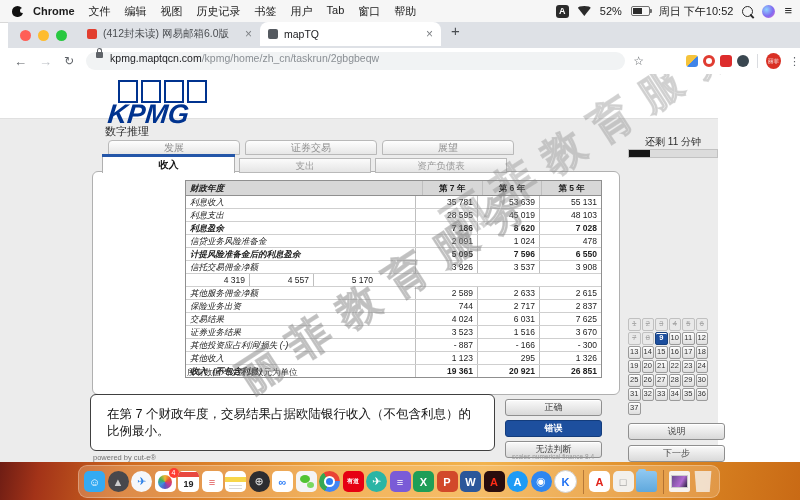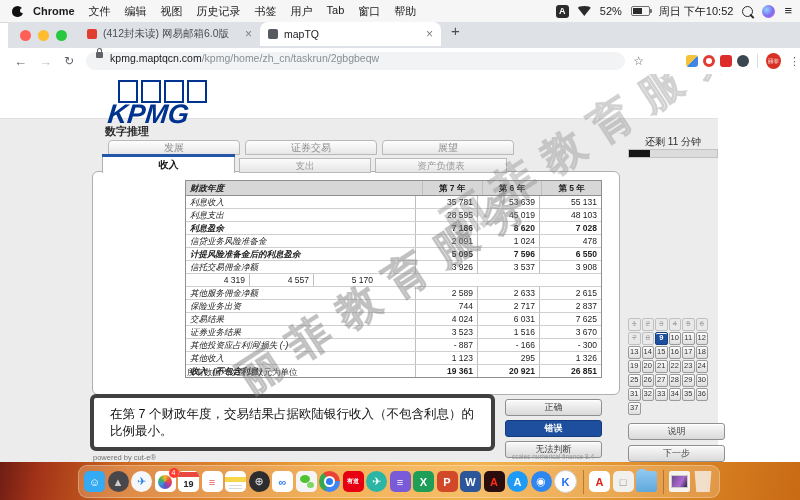--- a/index.html
+++ b/index.html
@@ -57,21 +57,21 @@
   .avatar{width:16px;height:16px;border-radius:50%;background:#d93025;color:#fff;font-size:5.5px;display:flex;
     align-items:center;justify-content:center;margin-left:8px;}
   .kebab{color:#5f6368;font-size:11px;margin-left:8px;letter-spacing:0;}
   
   #page{position:absolute;top:74px;left:0;width:800px;height:388px;background:#fff;overflow:hidden;}
   #graywrap{position:absolute;left:0;top:44px;width:718px;bottom:0;background:#ececec;border-top:1px solid #e0e0e0;}
   #kpmglogo{position:absolute;left:108px;top:6px;}
   .krects{display:flex;gap:3px;margin-left:10px;}
   .krects span{width:16px;height:19px;border:2px solid #00338f;background:#fff;display:inline-block;}
   .ktext{font-size:27px;font-weight:bold;font-style:italic;color:#00338f;letter-spacing:0;line-height:22px;transform:skewX(-6deg);}
-  #sectlabel{position:absolute;left:105px;top:50px;font-size:11px;font-weight:bold;color:#2b2b2b;}
+  #sectlabel{position:absolute;left:105px;top:50px;font-size:11px;font-weight:normal;color:#2b2b2b;}
   
   #toptabs{position:absolute;left:108px;top:66px;display:flex;gap:5px;}
   .wtab{width:130px;height:13px;background:linear-gradient(#fefefe,#e7e7e7);border:1px solid #b9b9b9;border-radius:4px 4px 0 0;
     font-size:10px;color:#8f8f8f;text-align:center;line-height:13px;}
   #bluebar{position:absolute;left:102px;top:80px;width:133px;height:3px;background:#2456a8;z-index:3;}
   #subtabs{position:absolute;left:102px;top:83px;display:flex;gap:4px;z-index:2;}
   .stab{width:130px;height:13px;background:linear-gradient(#fbfbfb,#e5e5e5);border:1px solid #b9b9b9;border-radius:0 0 0 0;
     font-size:9.5px;color:#9a9a9a;text-align:center;line-height:13px;margin-top:1px;}
   .stab.active{width:131px;height:16px;background:#fff;border:1px solid #b0b0b0;border-top:none;border-bottom:none;
     color:#111;font-weight:bold;line-height:15px;margin-top:0;font-size:10px;}
@@ -82,21 +82,21 @@
   .tr{display:flex;height:12px;border-bottom:1px solid #cfcfcf;}
   .tr:last-child{border-bottom:none;}
   .tr.bold{font-weight:bold;}
   .tdl{width:233px;padding-left:4px;line-height:12px;border-right:1px solid #bfbfbf;white-space:nowrap;overflow:hidden;font-style:italic;}
   .throw .tdl{line-height:14px;}
   .tdn{width:59px;text-align:right;padding-right:4px;line-height:12px;border-right:1px solid #bfbfbf;}
   .throw .tdn{line-height:14px;text-align:center;padding-right:0;}
   .tdn:last-child{border-right:none;}
   #footnote{position:absolute;left:187px;top:293px;font-size:8.5px;color:#333;z-index:2;}
   
-  #qbox{position:absolute;left:90px;top:320px;width:405px;height:57px;background:#fff;border:4px solid #404040;border-radius:6px;
+  #qbox{position:absolute;left:90px;top:320px;width:405px;height:57px;background:#fff;border:1px solid #404040;border-radius:6px;
     display:flex;align-items:center;padding:0 16px;box-sizing:border-box;font-size:12.5px;color:#111;z-index:2;}
   #answers{position:absolute;left:505px;top:325px;width:97px;display:flex;flex-direction:column;gap:4px;z-index:2;}
   .btn{height:15px;background:linear-gradient(#fafafa,#d9d9d9);border:1px solid #8f8f8f;border-radius:3px;
     font-size:9px;color:#444;text-align:center;line-height:15px;box-shadow:inset 0 1px 0 #fff;}
   .btn.selected{background:#1d4f9e;border-color:#133c7c;color:#fff;box-shadow:none;font-weight:bold;}
   #poweredby{position:absolute;left:93px;top:379px;font-size:7.5px;color:#707070;z-index:2;}
   #scalesnote{position:absolute;left:503px;top:379px;width:100px;text-align:center;font-size:6.5px;color:#9a9a9a;z-index:2;}
   
   #timerlabel{position:absolute;left:628px;top:61px;width:90px;text-align:center;font-size:10px;color:#2b2b2b;}
   #timertrack{position:absolute;left:628px;top:75px;width:88px;height:7px;background:#dcdcdc;border:1px solid #c2c2c2;}

